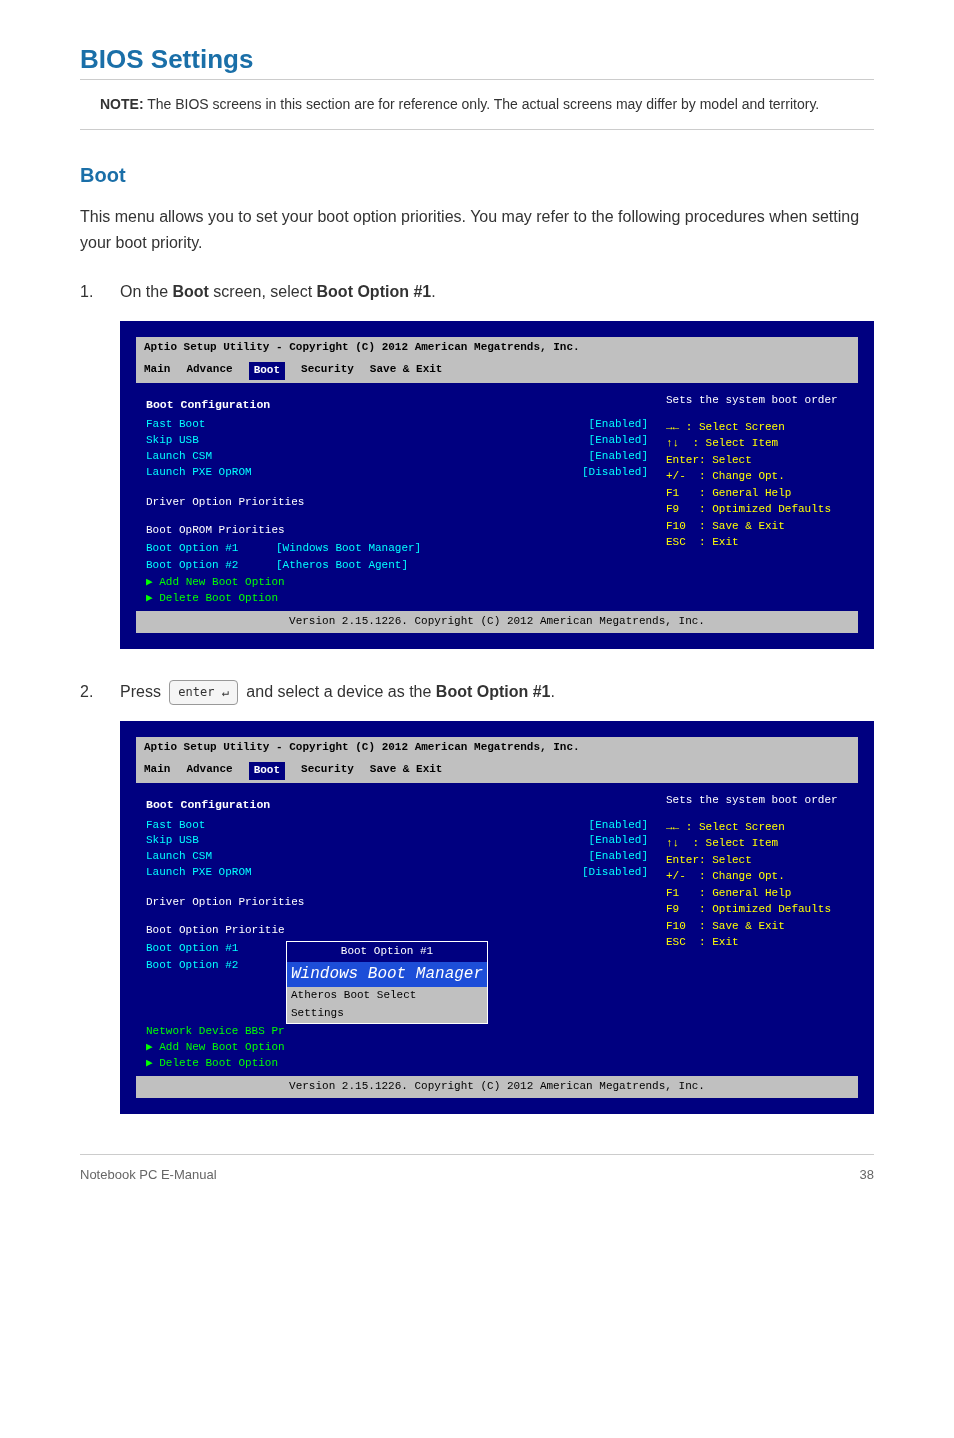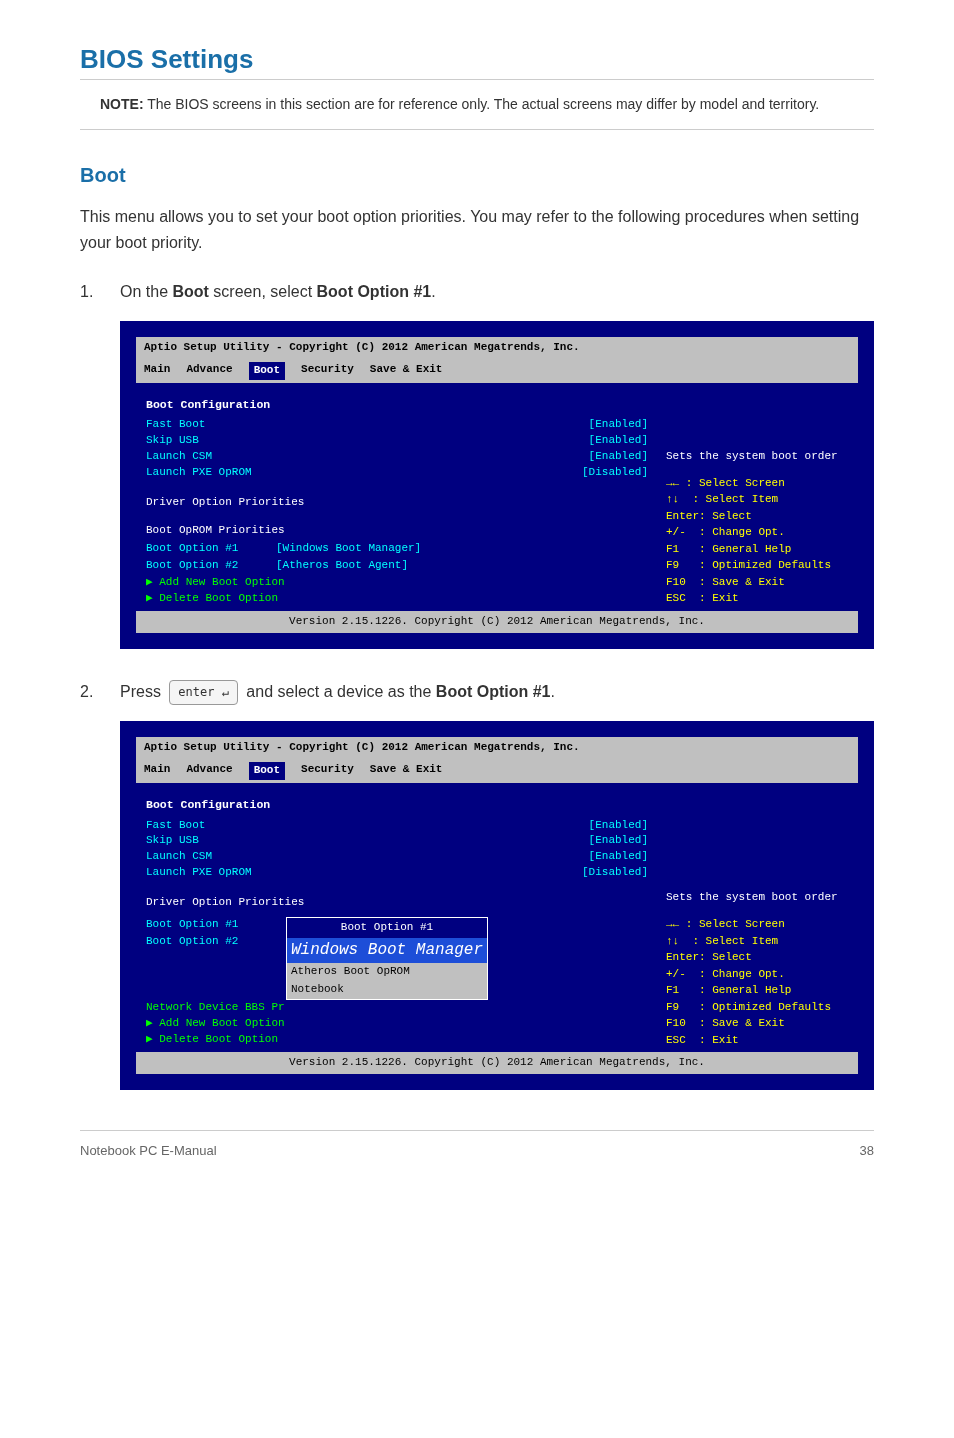--- a/index.html
+++ b/index.html
@@ -99,21 +99,20 @@
     .bios-titlebar .bios-tab-active {
       background: #000080;
       color: #fff;
       padding: 1px 5px;
     }
 
     .bios-body {
       display: flex;
       padding: 6px 0 0 0;
       min-height: 200px;
-      align-items: flex-end;
     }
 
     .bios-main {
       flex: 1;
       padding: 4px 10px;
     }
 
     .bios-sidebar {
       width: 200px;
       padding: 4px 8px;
@@ -342,35 +341,36 @@
           <span class="bios-item-label">Launch PXE OpROM</span>
           <span class="bios-item-value">[Disabled]</span>
         </div>
 
         <div class="bios-divider"></div>
 
         <div class="bios-priority-header">Driver Option Priorities</div>
         <div class="bios-divider" style="height:4px;"></div>
 
         <div style="position:relative;">
+          <div class="bios-priority-header">Boot Option Prioritie</div>
           <div style="display:flex; align-items:flex-start;">
             <div>
               <div class="bios-priority-item">
                 <span class="label">Boot Option #1</span>
               </div>
               <div class="bios-priority-item">
                 <span class="label">Boot Option #2</span>
               </div>
             </div>
 
             <div style="margin-left:10px; background:#c0c0c0; border:1px solid #fff; padding:0; min-width:160px;">
               <div style="background:#000080; color:#fff; padding:2px 6px; font-size:11px; text-align:center;">Boot Option #1</div>
               <div style="padding:1px 4px; font-size:16px; color:#000; background:#1d4ed8; color:#fff;font-style:italic;">Windows Boot Manager</div>
-              <div style="padding:1px 4px; font-size:11px; color:#000;">Atheros Boot OpROM</div>
-              <div style="padding:1px 4px; font-size:11px; color:#000;">Notebook</div>
+              <div style="padding:1px 4px; font-size:11px; color:#000;">Atheros Boot Select</div>
+              <div style="padding:1px 4px; font-size:11px; color:#000;">Settings</div>
             </div>
           </div>
 
           <div class="bios-arrow-item">Network Device BBS Pr</div>
           <div class="bios-arrow-item">▶ Add New Boot Option</div>
           <div class="bios-arrow-item">▶ Delete Boot Option</div>
         </div>
       </div>
 
       <div class="bios-sidebar">

